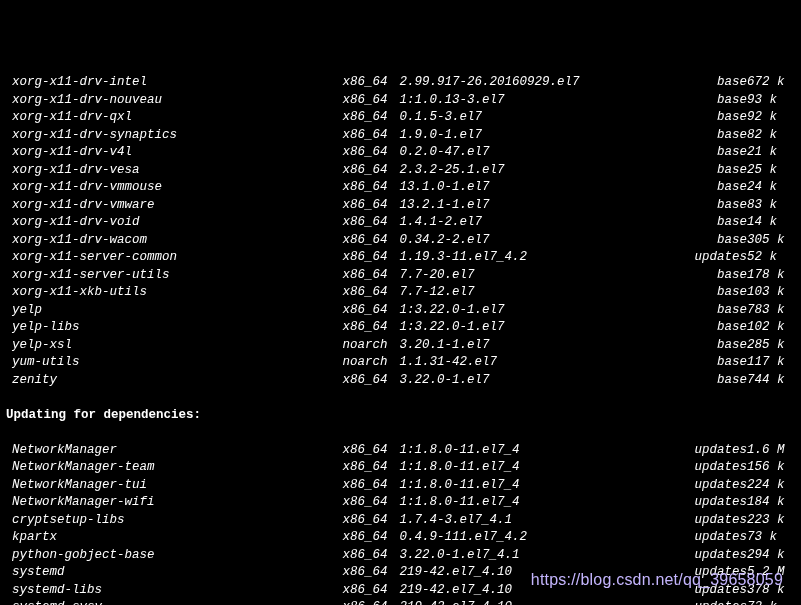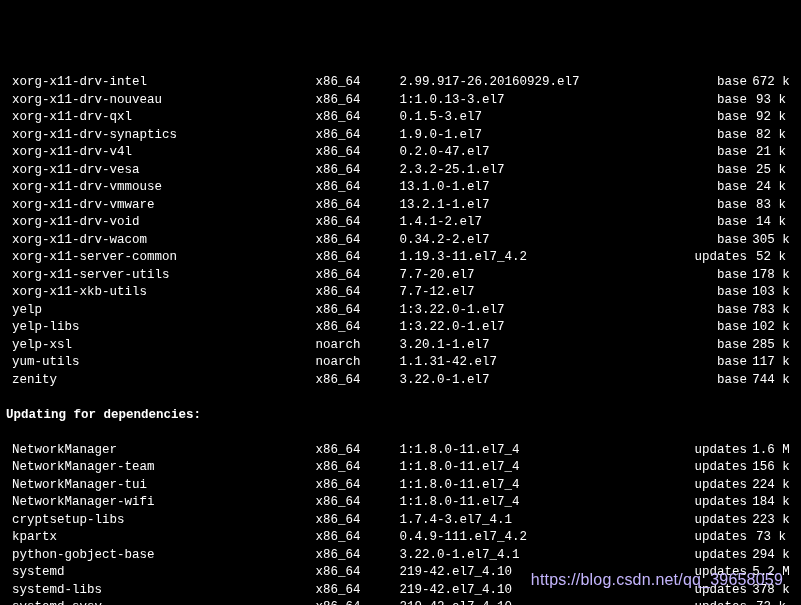--- a/index.html
+++ b/index.html
@@ -8,26 +8,26 @@
     color: #fff;
     font-family: "Courier New", monospace;
     font-size: 12.5px;
     line-height: 1.4;
     padding: 4px 6px;
     width: 801px;
     height: 605px;
     overflow: hidden;
     white-space: pre;
   }
-  .row { display: flex; }
+  .row { display: flex; font-style: italic; }
   .c-name { width: 310px; display: inline-block; overflow: hidden; padding-left: 6px; }
-  .c-arch { width: 72px; display: inline-block; }
+  .c-arch { width: 72px; display: inline-block; text-align: right; }
   .c-ver  { width: 270px; display: inline-block; margin-left: 12px; }
   .c-repo { width: 78px; display: inline-block; text-align: right; }
-  .c-size { width: 48px; display: inline-block; text-align: center; }
+  .c-size { width: 48px; display: inline-block; text-align: left; }
   .hdr { padding-left: 0; font-weight: bold; }
   .watermark {
     position: absolute;
     right: 18px;
     bottom: 14px;
     color: #c4b5fd;
     font-family: Liberation Sans, sans-serif;
     font-size: 16px;
     letter-spacing: 0.2px;
   }

